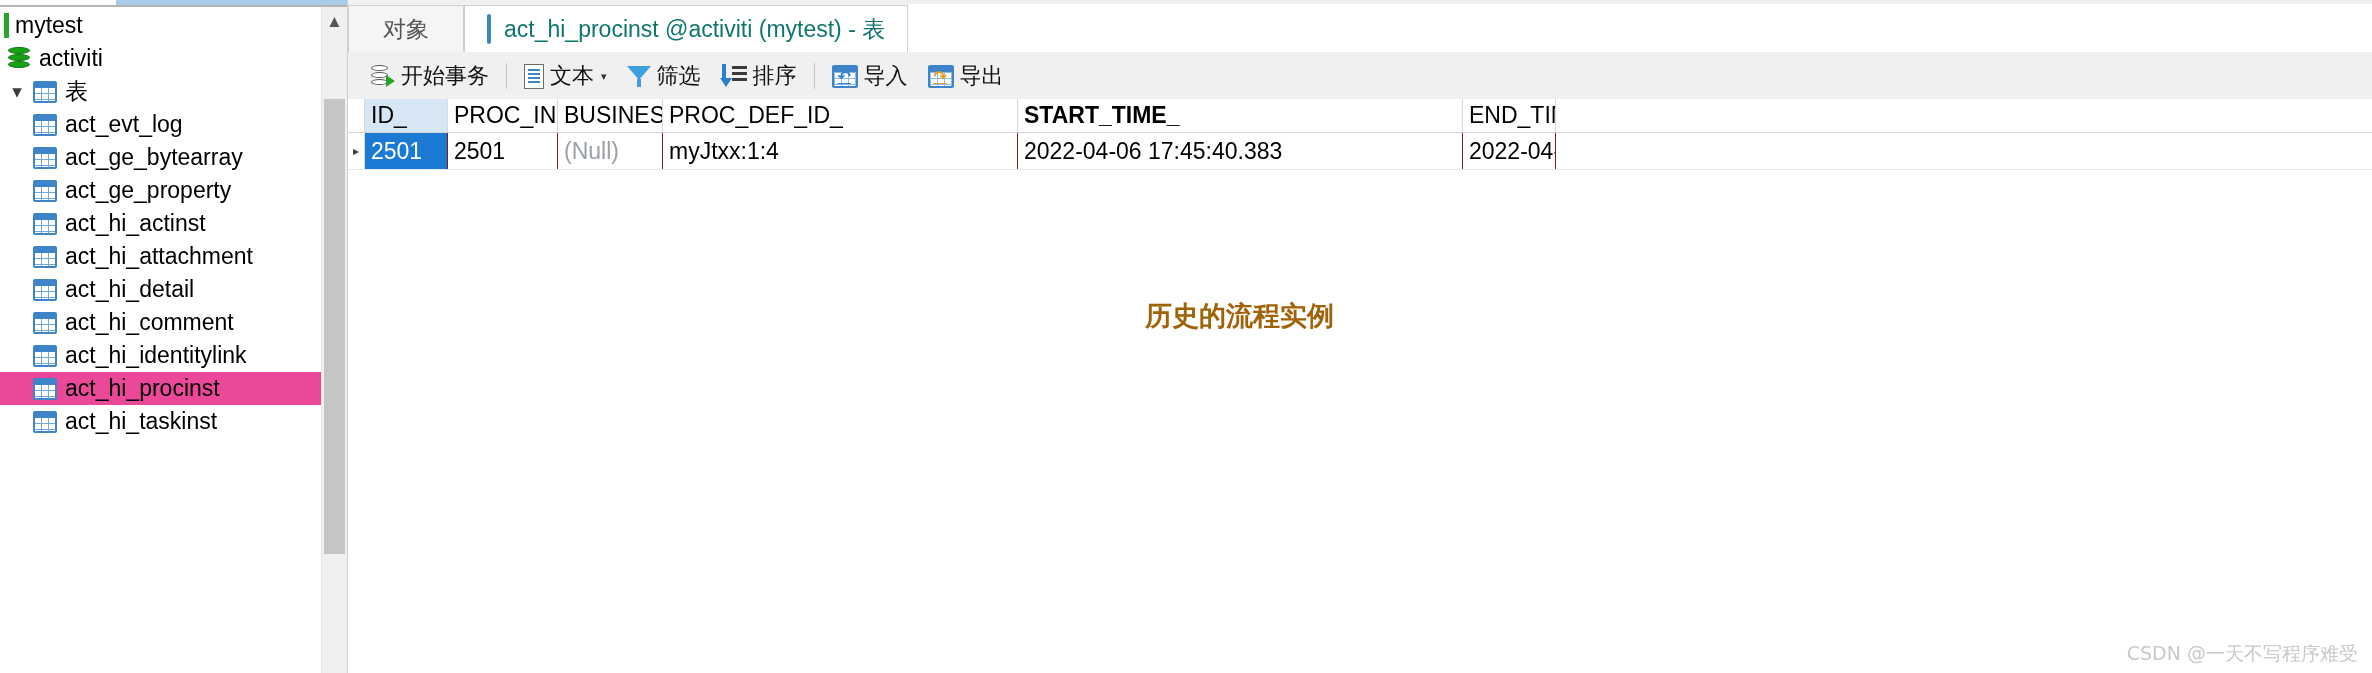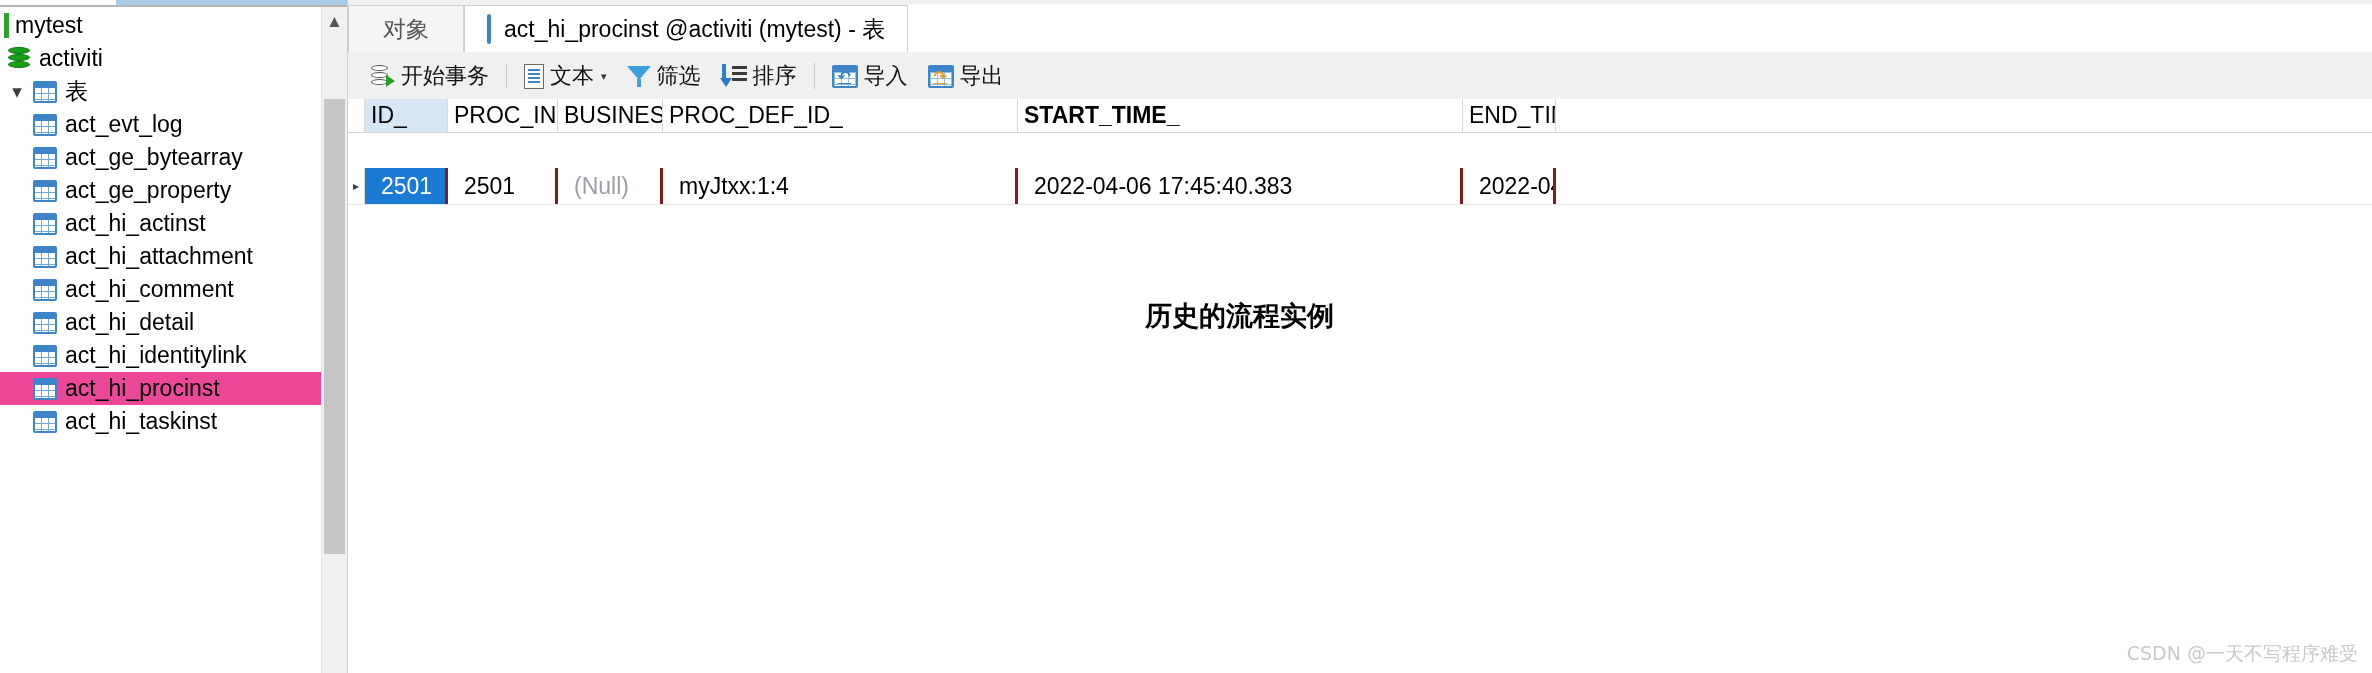--- a/index.html
+++ b/index.html
@@ -209,21 +209,21 @@
     font-size: 23px;
     color: #555555;
     background: #f5f5f5;
     border: 1px solid #d0d0d0;
     border-bottom: none;
     box-sizing: border-box;
     white-space: nowrap;
   }
   .tab.active {
     background: #ffffff;
-    color: #000000;
+    color: #0f766e;
     border-color: #cfcfcf;
     padding: 0 22px;
     gap: 11px;
   }
   .tab.active .tbl-ico { margin-right: 2px; }
   .tabs-rest {
     flex: 1 1 auto;
     height: 48px;
     border-bottom: 1px solid #d0d0d0;
     background: #ffffff;
@@ -362,21 +362,20 @@
   .ico-impexp.exp u { color: #ee9b1f; }
 
   
   .grid-wrap {
     flex: 1 1 auto;
     background: #ffffff;
     position: relative;
     overflow: hidden;
     display: flex;
     flex-direction: column;
-    gap: 35px;
   }
   .grid-header {
     display: flex;
     height: 33px;
     background: #ffffff;
     border-bottom: 1px solid #d4d4d4;
     font-size: 23px;
     color: #000;
   }
   .grid-gutter {
@@ -408,43 +407,43 @@
     width: 16px;
     flex: 0 0 16px;
     border-right: 1px solid #d9d9d9;
     display: flex;
     align-items: center;
     justify-content: center;
     color: #3a3a3a;
     font-size: 12px;
   }
   .cell {
-    border-right: 3px solid #7f1d1d;
-    padding-left: 16px;
+    border-right: 1px solid #7f1d1d;
+    padding-left: 6px;
     box-sizing: border-box;
     display: flex;
     align-items: center;
     overflow: hidden;
     white-space: nowrap;
     background: #ffffff;
   }
   .cell.selected {
     background: #1a7ad4;
     color: #ffffff;
   }
   .cell.null { color: #9aa0a6; }
   .grid-body-rest {
     flex: 1 1 auto;
     background: #ffffff;
   }
 
   
   .annot {
     position: absolute;
-    color: #000000;
+    color: #a16207;
     font-weight: bold;
     font-size: 27px;
     white-space: nowrap;
     font-family: "DejaVu Sans", "Liberation Sans", sans-serif;
   }
   .overlay-svg {
     position: absolute;
     inset: 0;
     pointer-events: none;
   }
@@ -520,27 +519,27 @@
         <div class="tree-row lvl2">
           <span class="ico">
             <span class="tbl-ico"></span>
           </span>
           <span class="lbl">act_hi_attachment</span>
         </div>
         <div class="tree-row lvl2">
           <span class="ico">
             <span class="tbl-ico"></span>
           </span>
+          <span class="lbl">act_hi_detail</span>
+        </div>
+        <div class="tree-row lvl2">
+          <span class="ico">
+            <span class="tbl-ico"></span>
+          </span>
           <span class="lbl">act_hi_comment</span>
-        </div>
-        <div class="tree-row lvl2">
-          <span class="ico">
-            <span class="tbl-ico"></span>
-          </span>
-          <span class="lbl">act_hi_detail</span>
         </div>
         <div class="tree-row lvl2">
           <span class="ico">
             <span class="tbl-ico"></span>
           </span>
           <span class="lbl">act_hi_identitylink</span>
         </div>
         <div class="tree-row lvl2 selected">
           <span class="ico">
             <span class="tbl-ico"></span>

